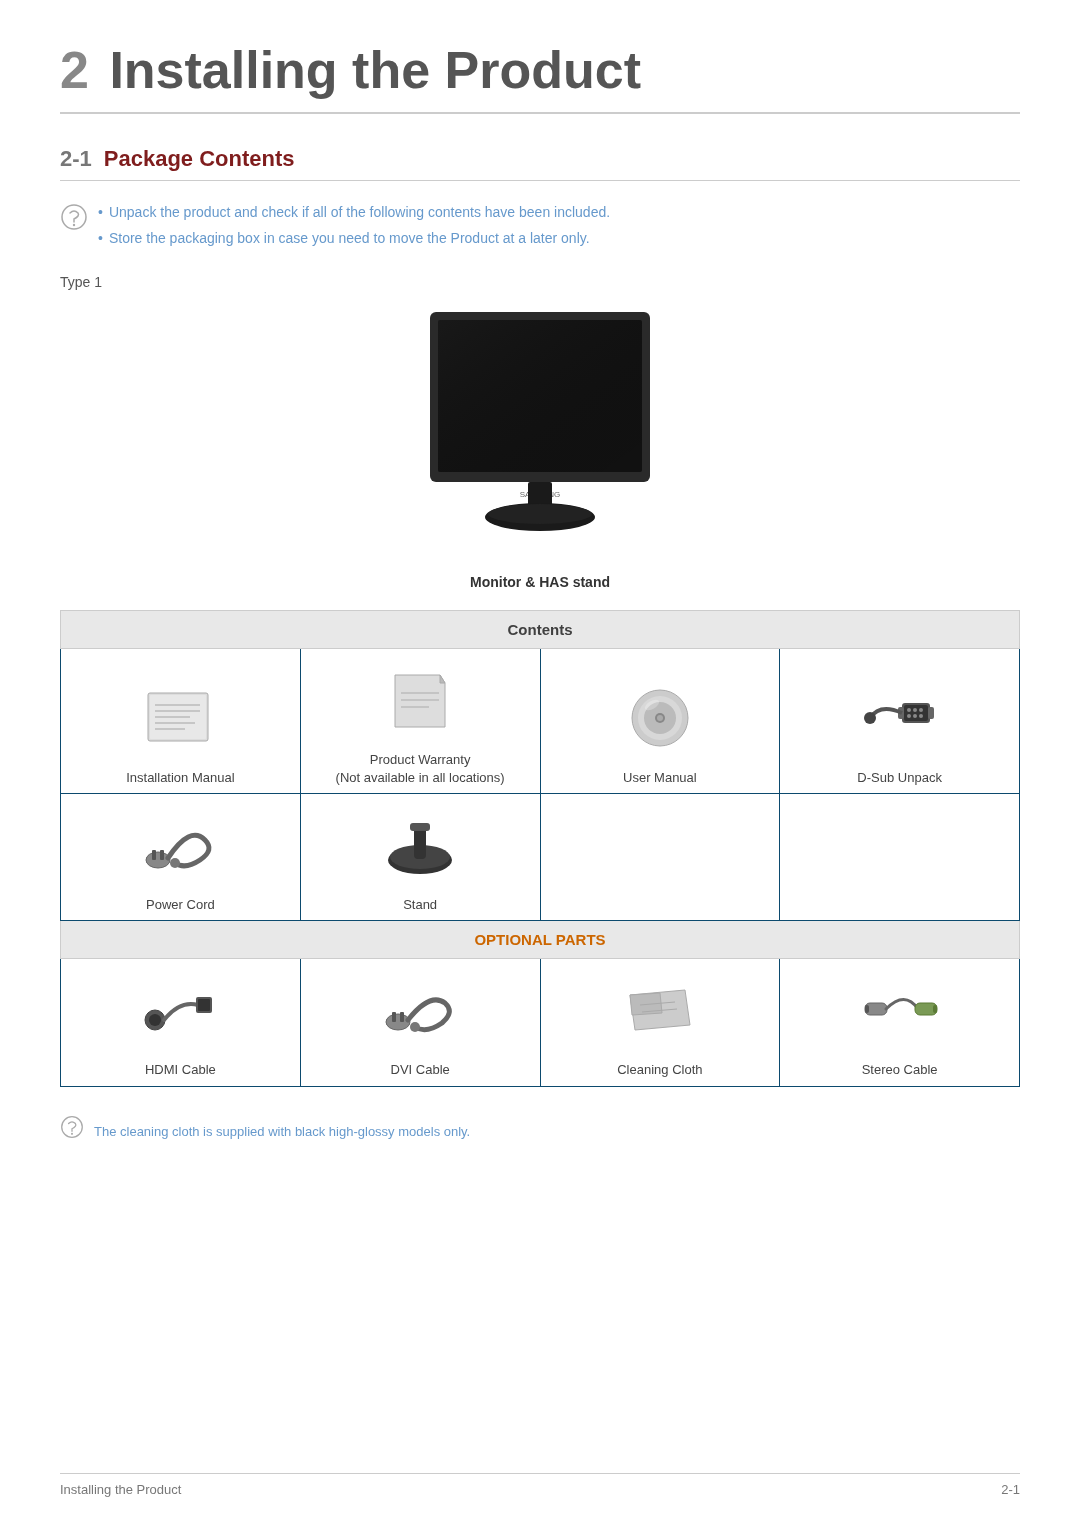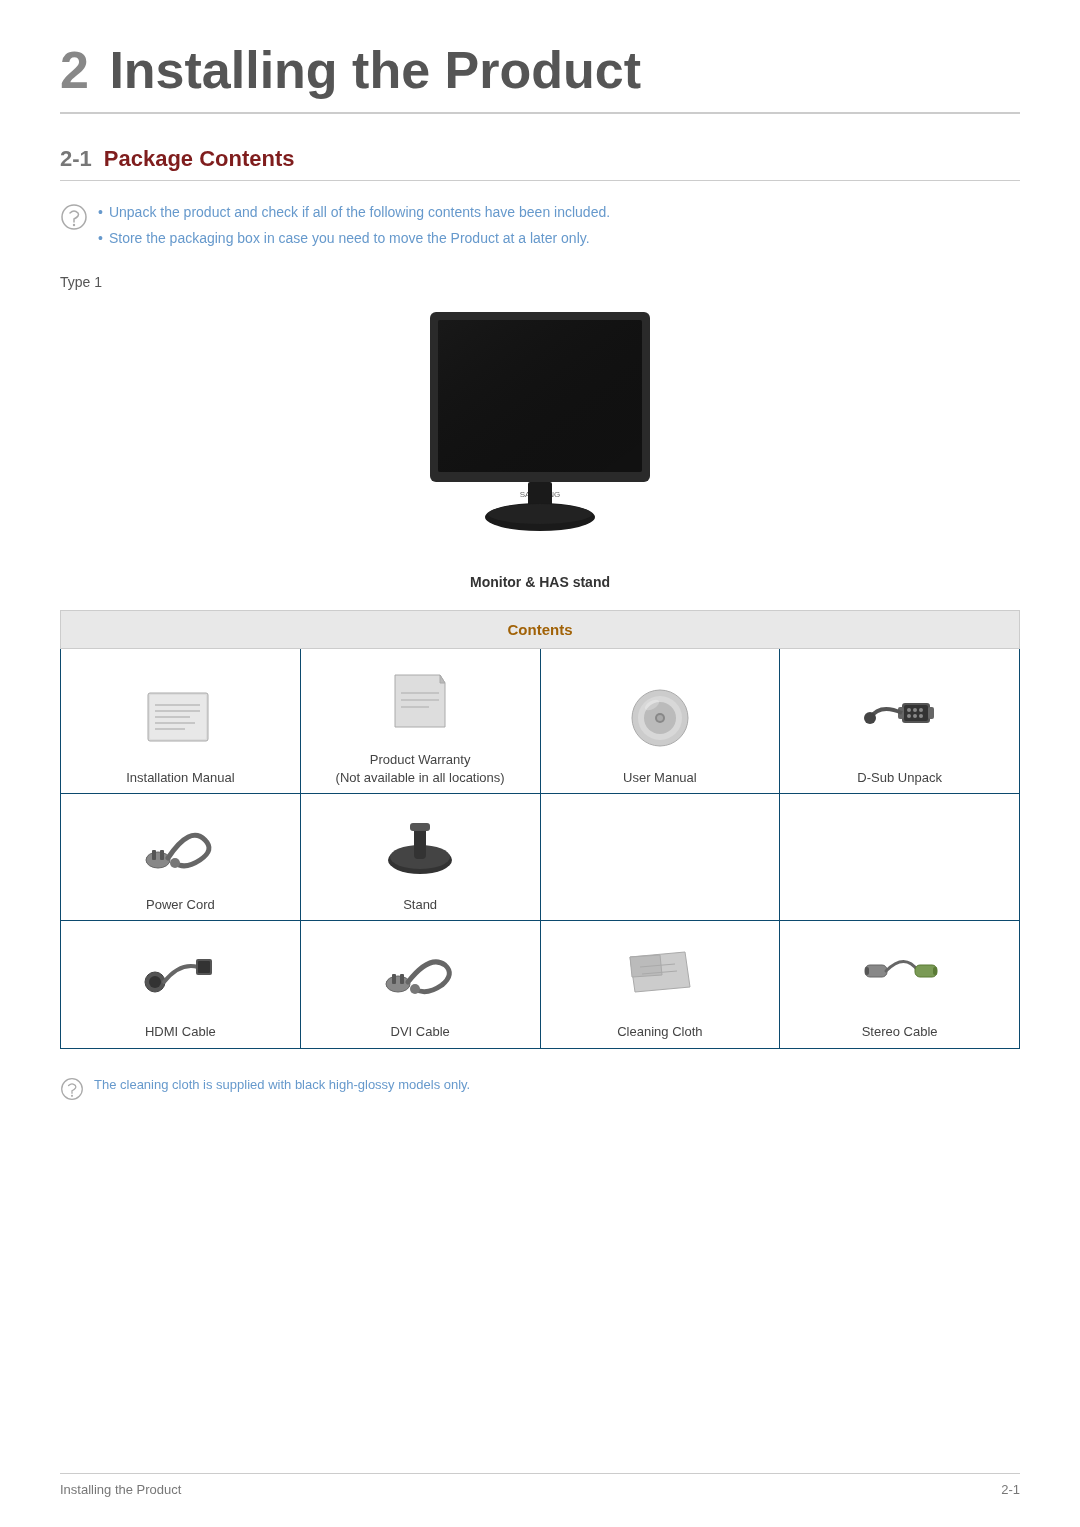--- a/index.html
+++ b/index.html
@@ -113,21 +113,21 @@
       width: 100%;
       border-collapse: collapse;
       border: 1px solid #ddd;
       margin-bottom: 0;
     }
 
     .contents-table thead tr th {
       background: #e8e8e8;
       text-align: center;
       font-size: 15px;
-      color: #a16207;
+      color: #404040;
       padding: 10px;
       border: 1px solid #ccc;
     }
 
     .contents-table td {
       border: 1px solid #0c4a6e;
       text-align: center;
       vertical-align: bottom;
       padding: 6px 8px;
       width: 25%;
@@ -152,21 +152,21 @@
       background: #e8e8e8;
       text-align: center;
       font-size: 15px;
       color: #cc6600;
       padding: 10px;
       border: 1px solid #ccc;
     }
 
     .footer-note {
       display: flex;
-      align-items: flex-start;
+      align-items: flex-end;
       gap: 10px;
       margin-top: 28px;
       font-size: 13px;
       color: #6699cc;
     }
 
     .page-footer {
       position: absolute;
       bottom: 30px;
       left: 60px;
@@ -349,20 +349,23 @@
       <td>
         <div class="item-image"></div>
         <div class="item-label"></div>
       </td>
       <td>
         <div class="item-image"></div>
         <div class="item-label"></div>
       </td>
     </tr>
 
+    <tr class="optional-header">
+      <th colspan="4">OPTIONAL PARTS</th>
+    </tr>
 
     <tr>
       <td>
         <div class="item-image">
 
           <svg width="80" height="70" viewBox="0 0 80 70">
             <circle cx="15" cy="45" r="10" fill="#555" stroke="#444" stroke-width="1"></circle>
             <circle cx="15" cy="45" r="6" fill="#333"></circle>
             <path d="M24 45 Q40 25 58 30" fill="none" stroke="#666" stroke-width="4" stroke-linecap="round"></path>
             <rect x="56" y="22" width="16" height="16" rx="2" fill="#555"></rect>

